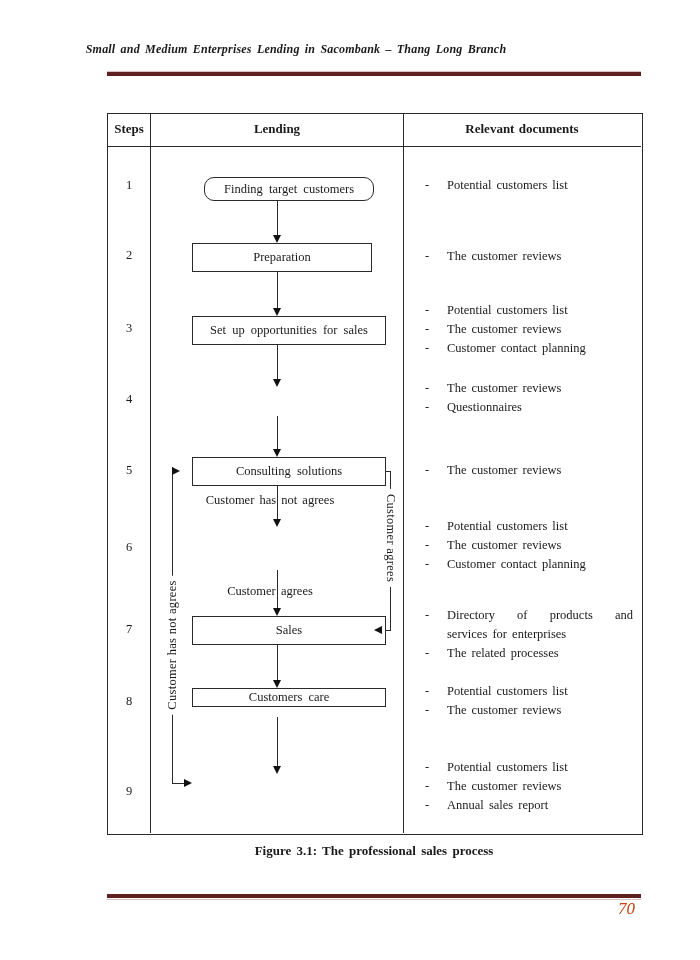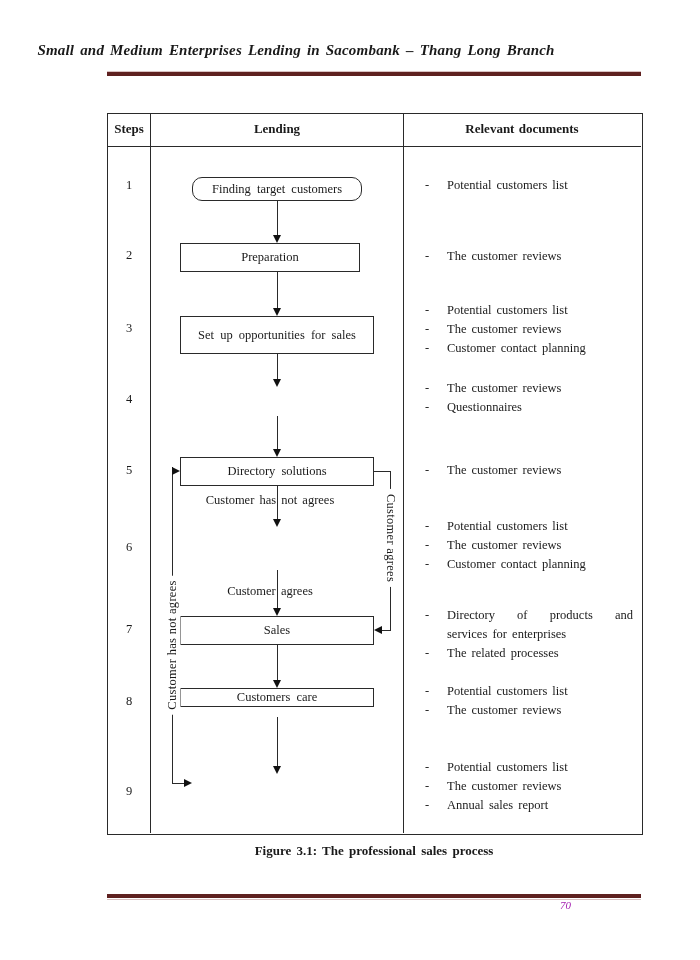--- a/index.html
+++ b/index.html
@@ -1,45 +1,45 @@
 <!DOCTYPE html>
 <html><head>
 <meta charset="utf-8">
 <style>
   html,body{margin:0;padding:0;background:#ffffff;}
   .page{position:relative;width:700px;height:960px;background:#fff;overflow:hidden;
         font-family:"Liberation Serif","DejaVu Serif",serif;color:#1a1a1a;}
 
   
   .title{position:absolute;left:0;top:42px;width:592px;text-align:center;
-         font-size:15px;font-weight:bold;font-style:italic;letter-spacing:.2px;word-spacing:2px;}
+         font-size:12px;font-weight:bold;font-style:italic;letter-spacing:.2px;word-spacing:2px;}
   .hrule{position:absolute;left:107px;width:534px;}
   .hrule.top{top:71px;border-top:1px solid #d9c1c1;}
   .hrule.top::after{content:"";display:block;height:4px;background:#5f2120;}
   .hrule.bot{top:894px;}
   .hrule.bot::before{content:"";display:block;height:4px;background:#5f2120;}
   .hrule.bot::after{content:"";display:block;height:1px;background:#d9c1c1;margin-top:1px;}
-  .pagenum{position:absolute;left:560px;top:899px;width:75px;text-align:left;
-           font-size:11px;font-style:italic;color:#a21caf;}
+  .pagenum{position:absolute;left:560px;top:899px;width:75px;text-align:right;
+           font-size:17px;font-style:italic;color:#c2410c;}
   .caption{position:absolute;left:107px;top:843px;width:534px;text-align:center;
            font-size:13px;font-weight:bold;word-spacing:2px;}
 
   
   .tbl{position:absolute;left:107px;top:113px;width:534px;height:720px;border:1px solid #2a2a2a;}
   .vdiv{position:absolute;top:113px;height:720px;width:0;border-left:1px solid #2a2a2a;}
   .vdiv.c1{left:150px;} .vdiv.c2{left:403px;}
   .hdrsep{position:absolute;left:107px;top:146px;width:534px;height:0;border-top:1px solid #2a2a2a;}
   .hc{position:absolute;top:121px;font-size:13px;font-weight:bold;text-align:center;word-spacing:1px;}
   .hc.h1{left:107px;width:44px;} .hc.h2{left:151px;width:252px;} .hc.h3{left:403px;width:238px;}
 
   
   .num{position:absolute;left:107px;width:44px;text-align:center;font-size:12.5px;}
   .box{position:absolute;display:flex;align-items:center;justify-content:center;
        border:1px solid #2a2a2a;background:#fff;font-size:12.5px;text-align:center;
-       word-spacing:3px;line-height:15px;padding:1px 3px;box-sizing:border-box;z-index:2;}
+       word-spacing:3px;line-height:15px;padding:1px 3px;box-sizing:border-box;z-index:2;margin-left:12px;}
   .box.rounded{border-radius:10px;}
   .aline{position:absolute;width:0;border-left:1px solid #2a2a2a;z-index:1;}
   .hseg{position:absolute;height:0;border-top:1px solid #2a2a2a;z-index:1;}
   .hd{position:absolute;width:0;height:0;z-index:2;}
   .hd.down{border-left:4px solid transparent;border-right:4px solid transparent;border-top:8px solid #111;}
   .hd.right{border-top:4px solid transparent;border-bottom:4px solid transparent;border-left:8px solid #111;}
   .hd.left{border-top:4px solid transparent;border-bottom:4px solid transparent;border-right:8px solid #111;}
   .mlabel{position:absolute;transform:translateX(-50%);white-space:nowrap;
           font-size:12.5px;word-spacing:2px;z-index:3;}
   .vlabel{position:absolute;white-space:nowrap;font-size:12.5px;letter-spacing:.3px;
@@ -75,22 +75,22 @@
   <div class="num" style="top:321px">3</div>
   <div class="num" style="top:392px">4</div>
   <div class="num" style="top:463px">5</div>
   <div class="num" style="top:540px">6</div>
   <div class="num" style="top:622px">7</div>
   <div class="num" style="top:694px">8</div>
   <div class="num" style="top:784px">9</div>
 
   <div class="box rounded" style="left:192px;top:177px;width:170px;height:24px">Finding target customers</div>
   <div class="box" style="left:180px;top:243px;width:180px;height:29px">Preparation</div>
-  <div class="box" style="left:180px;top:316px;width:194px;height:38px">Set up opportunities for sales</div>
-  <div class="box" style="left:180px;top:457px;width:194px;height:29px">Directory solutions</div>
+  <div class="box" style="left:180px;top:316px;width:194px;height:29px">Set up opportunities for sales</div>
+  <div class="box" style="left:180px;top:457px;width:194px;height:29px">Consulting solutions</div>
   <div class="box" style="left:180px;top:616px;width:194px;height:29px">Sales</div>
   <div class="box" style="left:180px;top:688px;width:194px;height:19px">Customers care</div>
 
   <div class="aline" style="left:277px;top:201px;height:34px"></div>
   <div class="hd down" style="left:273px;top:235px"></div>
   <div class="aline" style="left:277px;top:272px;height:36px"></div>
   <div class="hd down" style="left:273px;top:308px"></div>
   <div class="aline" style="left:277px;top:345px;height:34px"></div>
   <div class="hd down" style="left:273px;top:379px"></div>
   <div class="aline" style="left:277px;top:416px;height:33px"></div>

